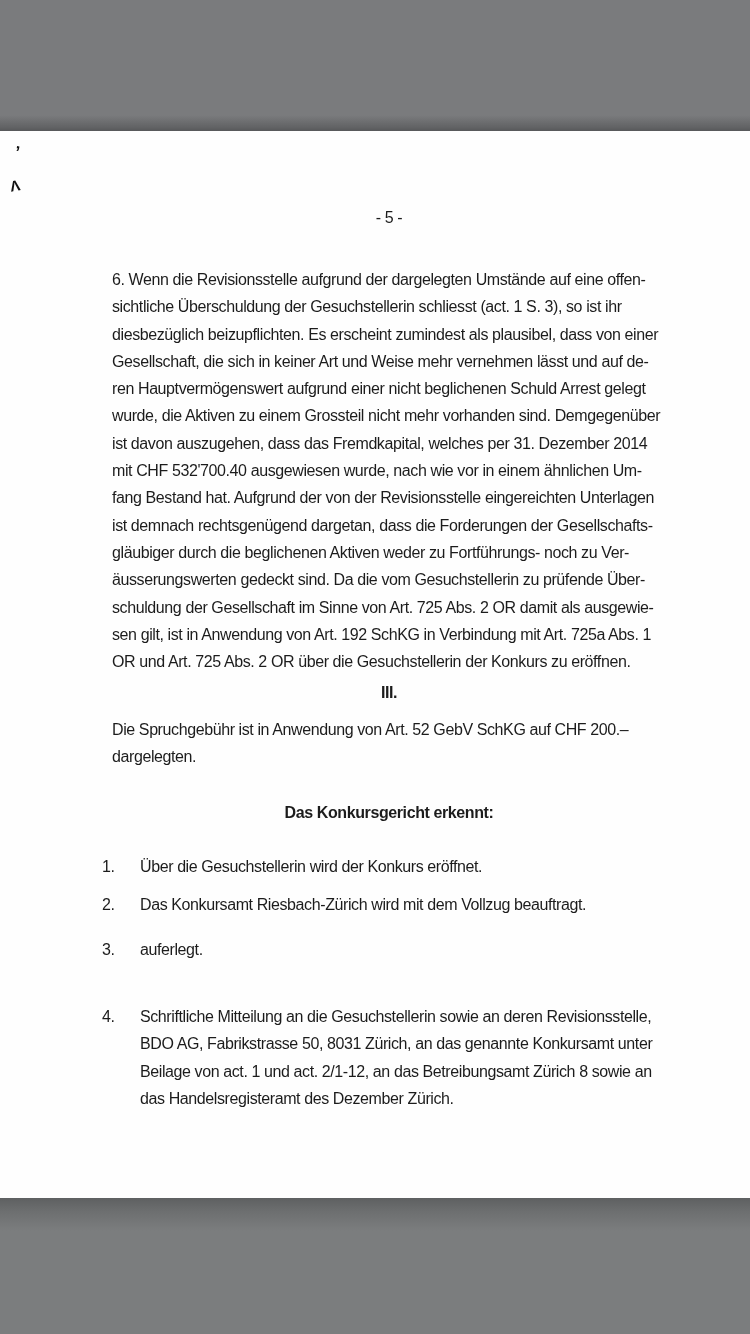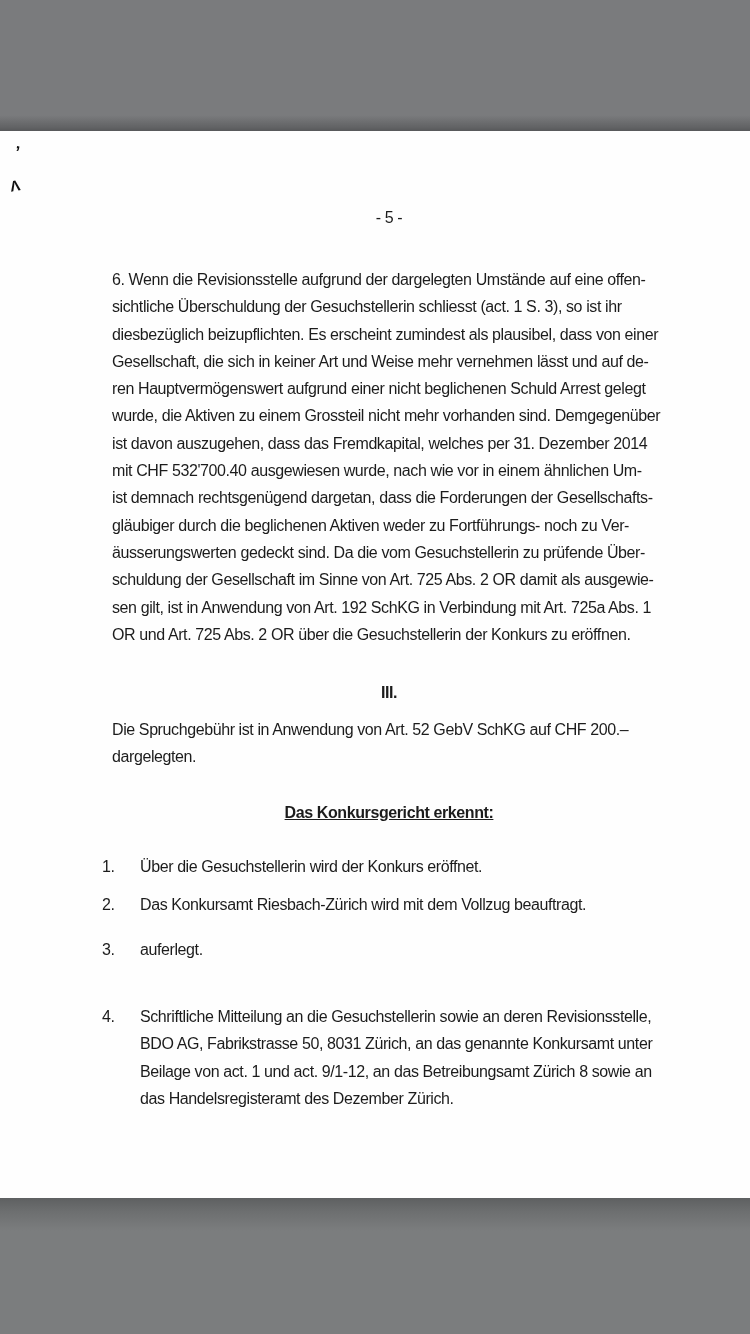--- a/index.html
+++ b/index.html
@@ -61,21 +61,21 @@
   }
   .body-block {
     left: 112px;
     width: 600px;
     text-align: left;
   }
   #page-number { top: 73px; }
   #paragraph-6 { top: 135px; }
   #section-heading-iii { top: 548px; font-weight: bold; }
   #section-iii-body { top: 585px; }
-  #verdict-heading { top: 668px; font-weight: bold; text-decoration: underline; }
+  #verdict-heading { top: 668px; font-weight: bold; }
   .verdict-item {
     position: absolute;
     left: 102px;
     width: 600px;
     display: flex;
     font-size: 16px;
     line-height: 27.3px;
     letter-spacing: -0.4px;
   }
   #verdict-item-1 { top: 722px; }
@@ -104,20 +104,21 @@
 
     <div id="paragraph-6" class="doc-text body-block">
       <div>6. Wenn die Revisionsstelle aufgrund der dargelegten Umstände auf eine offen-</div>
       <div>sichtliche Überschuldung der Gesuchstellerin schliesst (act. 1 S. 3), so ist ihr</div>
       <div>diesbezüglich beizupflichten. Es erscheint zumindest als plausibel, dass von einer</div>
       <div>Gesellschaft, die sich in keiner Art und Weise mehr vernehmen lässt und auf de-</div>
       <div>ren Hauptvermögenswert aufgrund einer nicht beglichenen Schuld Arrest gelegt</div>
       <div>wurde, die Aktiven zu einem Grossteil nicht mehr vorhanden sind. Demgegenüber</div>
       <div>ist davon auszugehen, dass das Fremdkapital, welches per 31. Dezember 2014</div>
       <div>mit CHF 532'700.40 ausgewiesen wurde, nach wie vor in einem ähnlichen Um-</div>
+      <div>fang Bestand hat. Aufgrund der von der Revisionsstelle eingereichten Unterlagen</div>
       <div>ist demnach rechtsgenügend dargetan, dass die Forderungen der Gesellschafts-</div>
       <div>gläubiger durch die beglichenen Aktiven weder zu Fortführungs- noch zu Ver-</div>
       <div>äusserungswerten gedeckt sind. Da die vom Gesuchstellerin zu prüfende Über-</div>
       <div>schuldung der Gesellschaft im Sinne von Art. 725 Abs. 2 OR damit als ausgewie-</div>
       <div>sen gilt, ist in Anwendung von Art. 192 SchKG in Verbindung mit Art. 725a Abs. 1</div>
       <div>OR und Art. 725 Abs. 2 OR über die Gesuchstellerin der Konkurs zu eröffnen.</div>
     </div>
 
     <div id="section-heading-iii" class="doc-text centered-block">III.</div>
 
@@ -147,21 +148,21 @@
       <span class="item-lines">
         <div>auferlegt.</div>
       </span>
     </div>
 
     <div id="verdict-item-4" class="verdict-item">
       <span class="item-num">4.</span>
       <span class="item-lines">
         <div>Schriftliche Mitteilung an die Gesuchstellerin sowie an deren Revisionsstelle,</div>
         <div>BDO AG, Fabrikstrasse 50, 8031 Zürich, an das genannte Konkursamt unter</div>
-        <div>Beilage von act. 1 und act. 9/1-12, an das Betreibungsamt Zürich 8 sowie an</div>
+        <div>Beilage von act. 1 und act. 2/1-12, an das Betreibungsamt Zürich 8 sowie an</div>
         <div>das Handelsregisteramt des Dezember Zürich.</div>
       </span>
     </div>
 
   </div>
 
   <div id="band-bottom" class="band"></div>
 
 </div>
 

